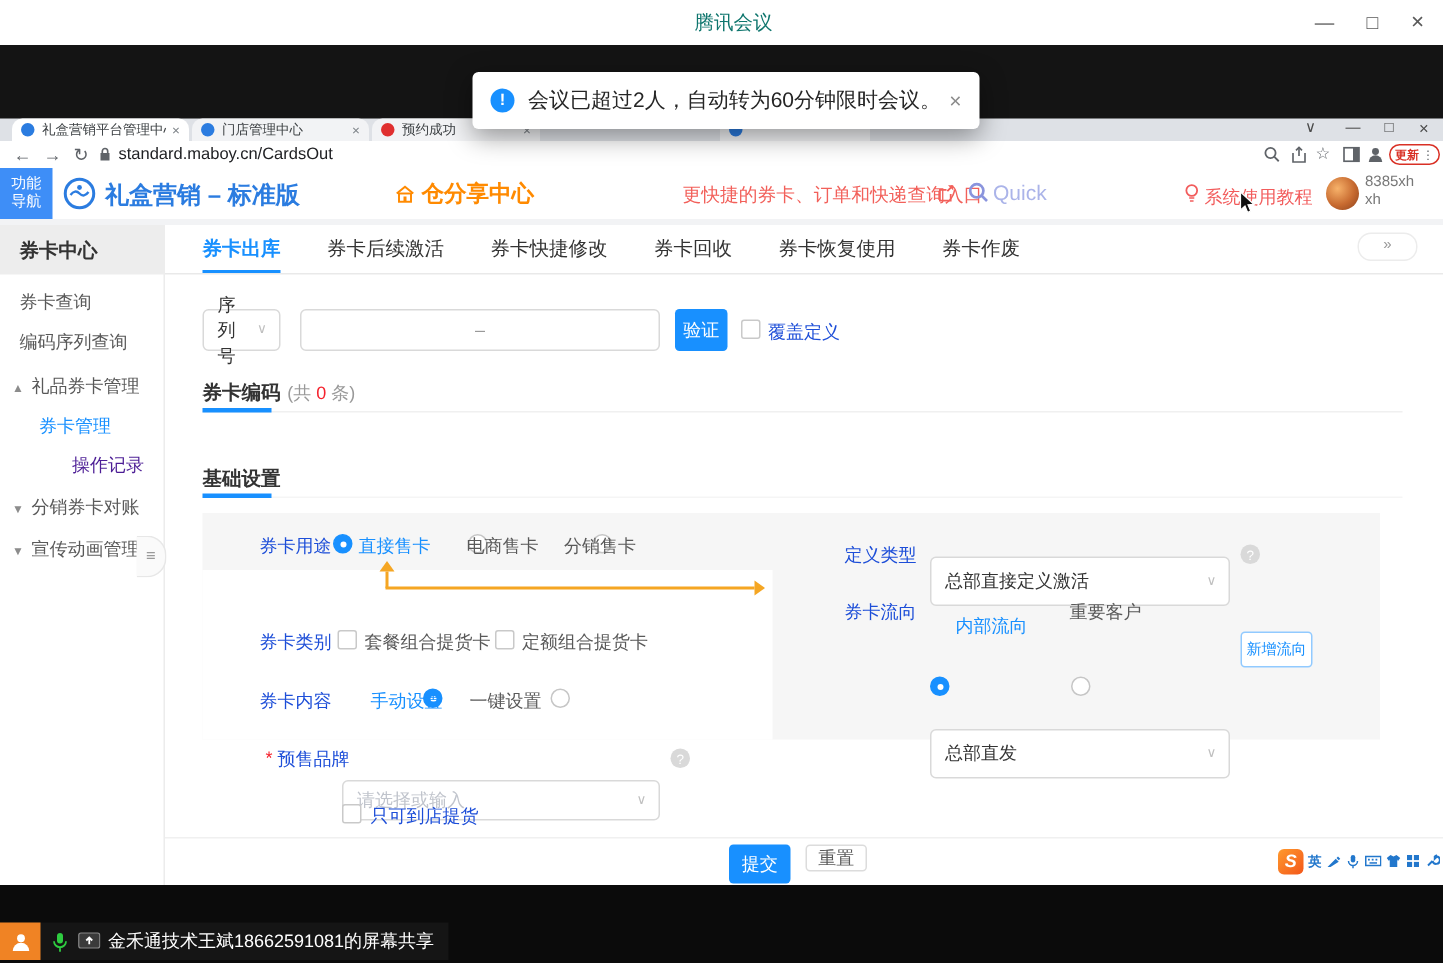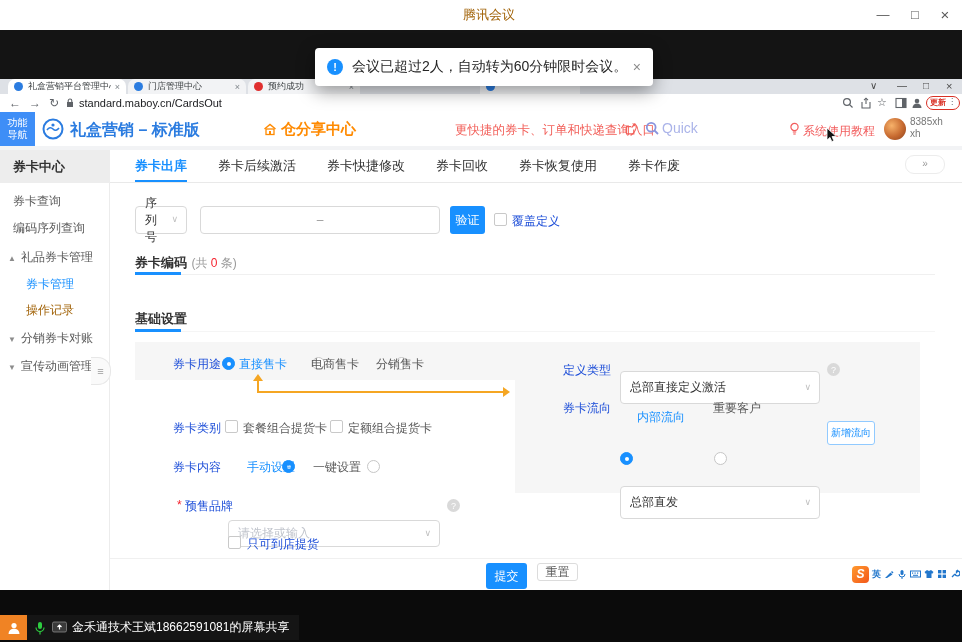--- a/index.html
+++ b/index.html
@@ -2,59 +2,59 @@
 <html><head>
 <meta charset="utf-8">
 <style>
   html,body{margin:0;padding:0;}
   body{font-family:"Liberation Sans","DejaVu Sans",sans-serif;}
   .stage{position:relative;width:962px;height:642px;overflow:hidden;background:#111;}
   .abs{position:absolute;}
   .nowrap{white-space:nowrap;}
   
   .titlebar{left:0;top:0;width:962px;height:30px;background:#fff;border-bottom:1px solid #e3e3e3;}
-  .titlebar .ttl{left:0;right:0;top:0;height:30px;line-height:30px;text-align:center;font-size:13px;color:#a16207;padding-left:16px;}
+  .titlebar .ttl{left:0;right:0;top:0;height:30px;line-height:30px;text-align:center;font-size:13px;color:#0f766e;padding-left:16px;}
   .winbtn{width:22px;height:30px;line-height:30px;text-align:center;color:#5a5a5a;font-size:13px;cursor:default;}
   
   .band-top{left:0;top:30px;width:962px;height:49px;background:#141414;}
   .band-bottom{left:0;top:590px;width:962px;height:52px;background:#0b0b0b;}
   
   .tabstrip{left:0;top:79px;width:962px;height:15px;background:#dee1e6;}
   .ctab{top:0;height:15px;background:#f2f3f5;border-radius:7px 7px 0 0;display:flex;align-items:center;padding:0 6px;box-sizing:border-box;font-size:9px;color:#3c4043;}
   .ctab.active{background:#fff;}
   .ctab .fav{width:9px;height:9px;border-radius:50%;margin-right:5px;flex:0 0 auto;}
   .ctab .lbl{flex:1;overflow:hidden;white-space:nowrap;}
   .ctab .x{color:#80868b;font-size:9px;margin-left:4px;}
   .stripbtn{color:#4a4a4a;font-size:10px;top:1px;}
   
   .toolbar{left:0;top:94px;width:962px;height:18px;background:#fff;border-bottom:1px solid #e8e8e8;}
   .navic{top:2px;color:#5f6368;font-size:12px;line-height:14px;}
   .urltxt{top:3px;font-size:11px;color:#202124;}
-  .updatepill{top:2px;height:12px;border:1px solid #d93025;border-radius:7px;display:flex;align-items:flex-start;padding:0 3px;gap:2px;}
+  .updatepill{top:2px;height:12px;border:1px solid #d93025;border-radius:7px;display:flex;align-items:center;padding:0 3px;gap:2px;}
   .updatepill .u{color:#d93025;font-size:8px;font-weight:bold;}
   .updatepill .k{color:#5f6368;font-size:8px;}
   
   .appheader{left:0;top:112px;width:962px;height:34px;background:#fff;}
   .navbox{left:0;top:0;width:35px;height:34px;background:#3e8ef7;color:#fff;font-size:10px;line-height:12px;text-align:center;padding-top:5px;box-sizing:border-box;cursor:pointer;}
   .brand{left:70px;top:8px;font-size:16px;font-weight:bold;color:#2b7ce0;}
   .sharecenter{left:263px;top:8px;font-size:15px;font-weight:bold;color:#ff8a00;display:flex;align-items:center;gap:4px;}
   .promo{left:455px;top:10px;font-size:12.5px;color:#f2605a;}
   .quick{left:662px;top:8px;font-size:14px;color:#abb4e9;}
   .tutorial{left:803px;top:11px;font-size:12px;color:#f25c5c;}
   .uname{left:910px;top:4px;font-size:10px;color:#777;line-height:12px;}
   .avatar{left:884px;top:6px;width:22px;height:22px;border-radius:50%;background:radial-gradient(circle at 35% 35%,#f7b26a 0%,#c76a30 55%,#8a401c 100%);}
   .graystrip{left:0;top:146px;width:962px;height:4px;background:#f2f3f5;}
   
   .appbody{left:0;top:150px;width:962px;height:440px;background:#fff;}
   .sidebar{left:0;top:0;width:110px;height:440px;background:#fff;border-right:1px solid #ececec;box-sizing:border-box;}
   .sb-head{left:0;top:0;width:110px;height:33px;background:#ededed;line-height:33px;padding-left:13px;box-sizing:border-box;font-size:13px;font-weight:bold;color:#333;}
   .sb-item{font-size:12px;color:#595959;cursor:pointer;}
   .sb-item .caret{font-size:8px;color:#8c8c8c;margin-right:5px;}
   .sb-item.active{color:#1890ff;}
-  .sb-item.muted{color:#a16207;}
+  .sb-item.muted{color:#4c1d95;margin-left:22px;}
   .sb-handle{left:91px;top:207px;width:19px;height:26px;background:#fafafa;border:1px solid #e7e7e7;border-left:none;border-radius:0 13px 13px 0;display:flex;align-items:center;justify-content:center;color:#9a9a9a;font-size:11px;cursor:pointer;}
   
   .maintabs{left:110px;top:0;right:0;height:33px;border-bottom:1px solid #e9e9e9;display:flex;align-items:stretch;padding-left:25px;gap:31px;box-sizing:border-box;}
   .mtab{font-size:13px;color:#333;line-height:31px;cursor:pointer;}
   .mtab.active{color:#1890ff;font-weight:bold;border-bottom:2px solid #1890ff;}
   .collapsepill{left:905px;top:5px;width:38px;height:17px;border:1px solid #ececec;border-radius:9px;text-align:center;line-height:16px;font-size:10px;color:#999;background:#fff;cursor:pointer;}
   
   .sel{background:#fff;border:1px solid #d9d9d9;border-radius:4px;display:flex;align-items:center;padding:0 22px 0 9px;box-sizing:border-box;font-size:12px;color:#333;position:relative;cursor:pointer;}
   .sel .chev{position:absolute;right:8px;top:50%;transform:translateY(-56%);color:#bfbfbf;font-size:9px;}
   .sel .ph{color:#c0c4cc;}

